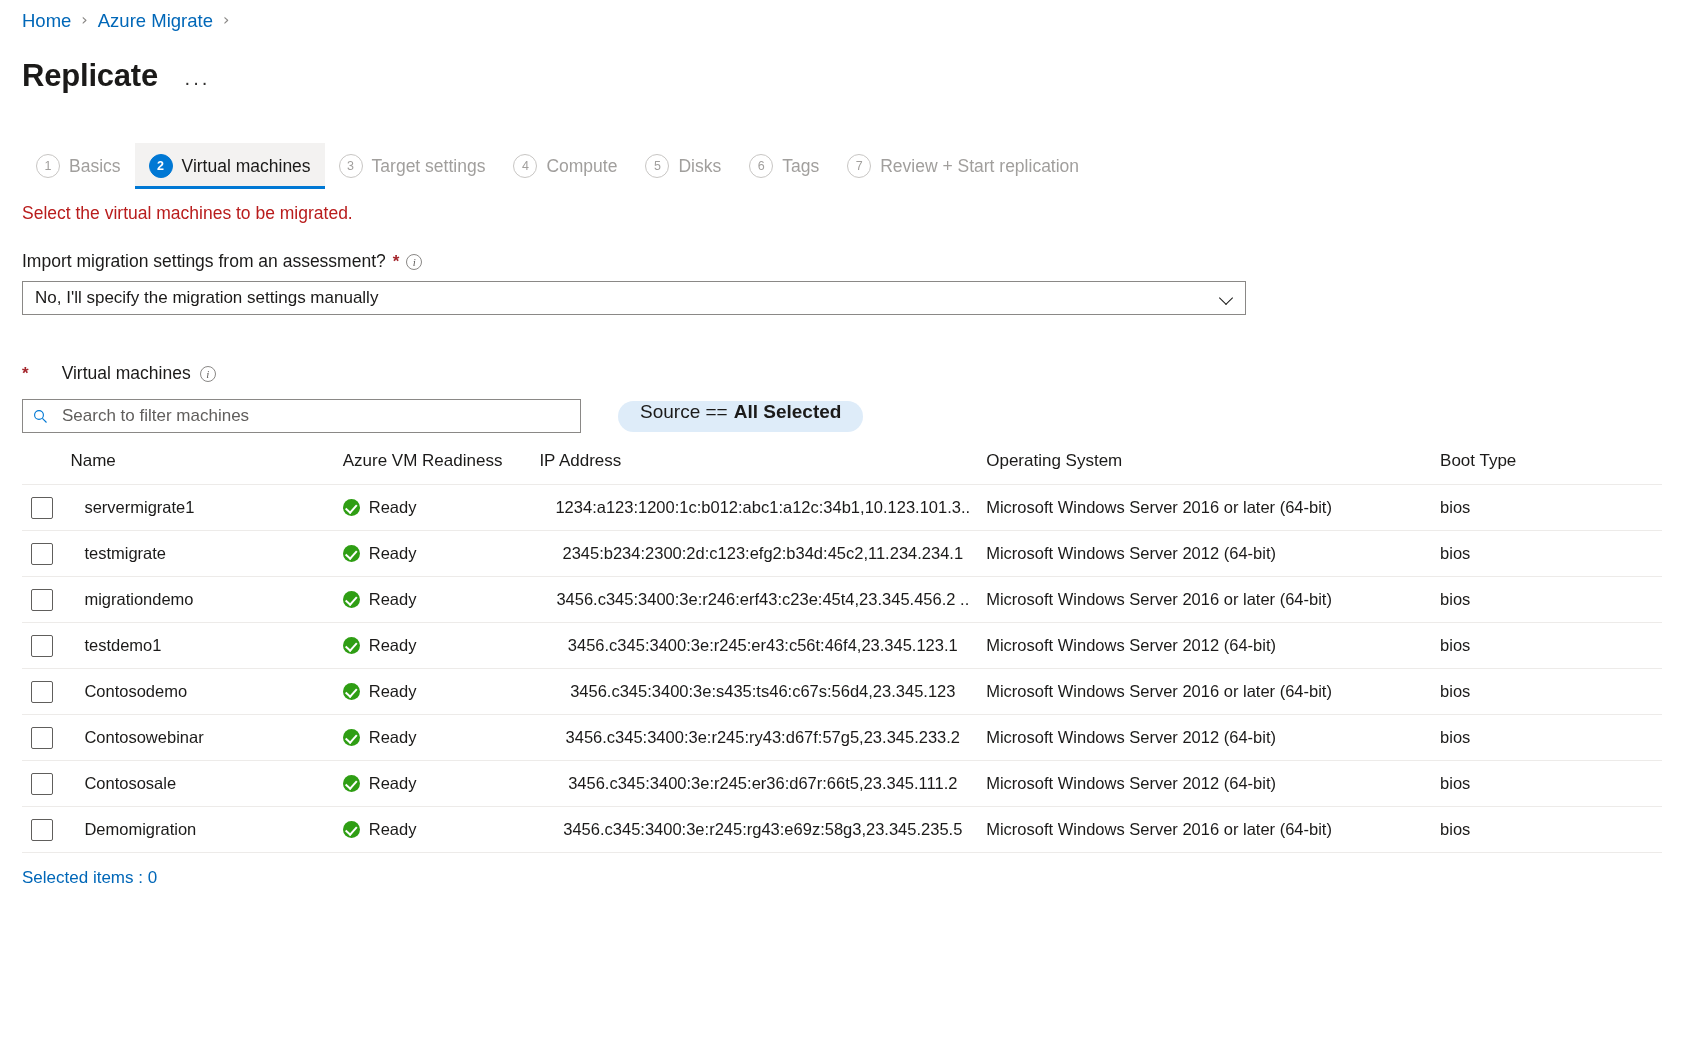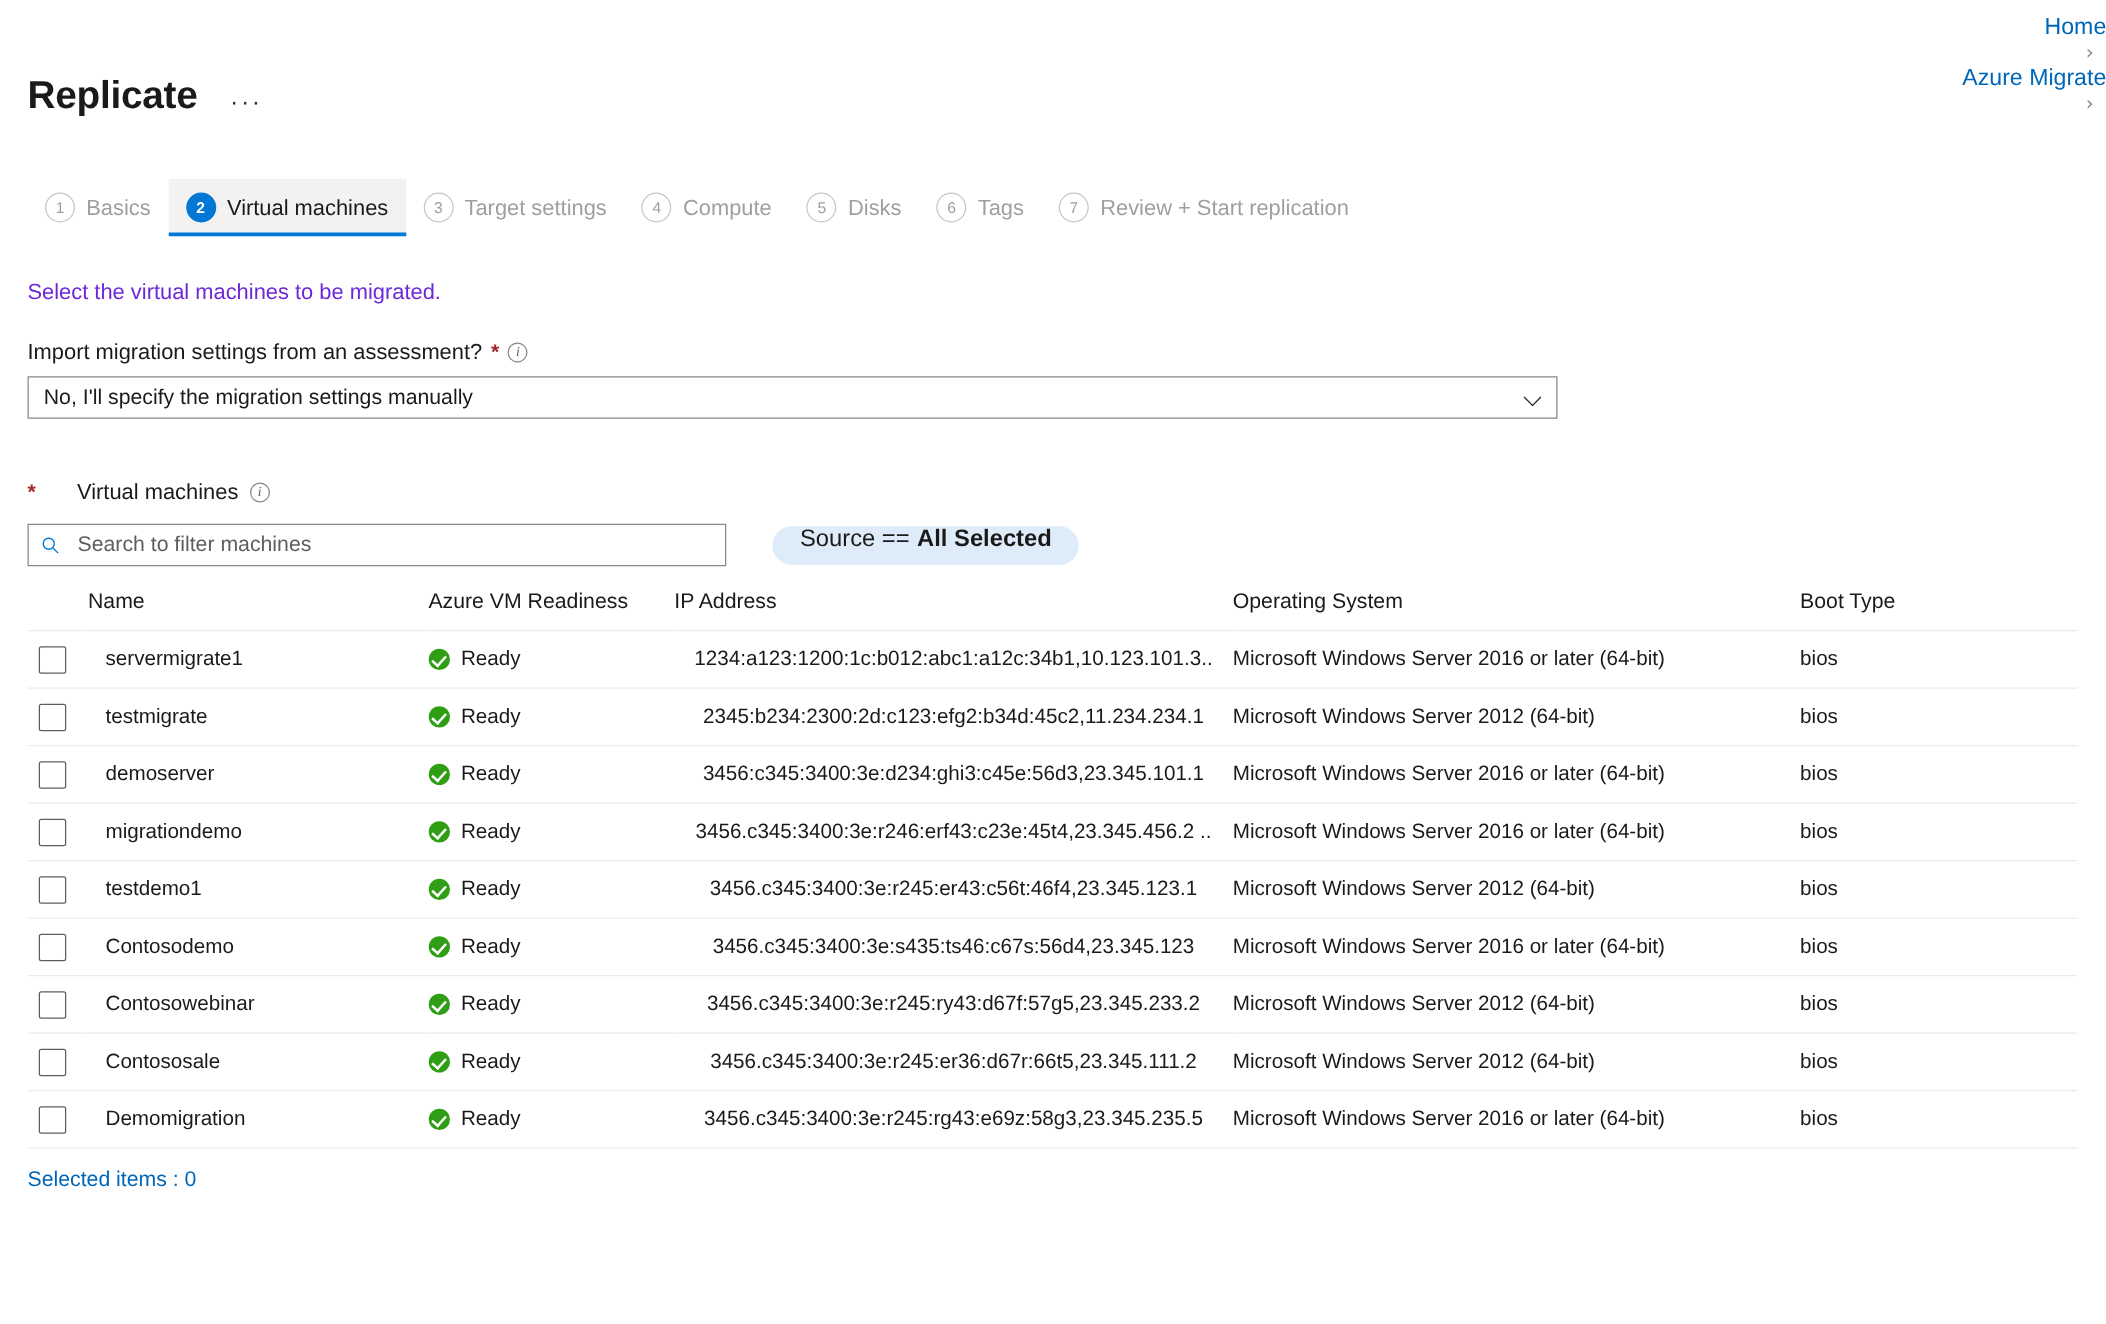--- a/index.html
+++ b/index.html
@@ -8,22 +8,22 @@
     width: 1685px; height: 1059px;
     background: #ffffff;
     font-family: "Liberation Sans", sans-serif;
     color: #1b1a19;
     overflow: hidden;
   }
   .page { position: relative; width: 1685px; height: 1059px; padding: 0 0 0 22px; }
 
   
   .breadcrumb {
-    display: flex; align-items: flex-end;
-    height: 44px; font-size: 18.5px; padding-top: 10px; flex-direction: column;
+    display: flex; align-items: flex-start;
+    height: 44px; font-size: 18.5px; padding-top: 10px;
   }
   .bc-link { color: #0067b8; cursor: pointer; }
   .bc-sep {
     color: #8a8886; margin: 0 10px; font-size: 16px;
     font-family: "DejaVu Sans", sans-serif;
   }
 
   
   .title-row { display: flex; align-items: flex-end; height: 46px; margin-top: 4px; }
   .page-title { font-size: 31px; font-weight: 600; letter-spacing: -0.2px; color: #1b1a19; }
@@ -48,21 +48,21 @@
   .tab.active { background: #f3f2f1; color: #1b1a19; font-weight: 400; }
   .tab.active .num {
     background: #0078d4; border-color: #0078d4; color: #ffffff; font-weight: 700;
   }
   .tab.active::after {
     content: ""; position: absolute; left: 0; right: 0; bottom: 0;
     height: 3px; background: #0078d4;
   }
 
   
-  .intro { font-size: 17.5px; color: #6d28d9; margin-top: 34px; }
+  .intro { font-size: 17.5px; color: #b91c1c; margin-top: 14px; }
 
   .field-label {
     display: flex; align-items: center; gap: 7px;
     font-size: 17.5px; margin-top: 27px; color: #1b1a19;
   }
   .req { color: #a4262c; font-size: 17px; font-weight: 700; line-height: 1; }
   .info-icon {
     width: 16px; height: 16px; border-radius: 50%;
     border: 1.3px solid #8a8886; color: #605e5c;
     font-size: 11px; font-style: italic;
@@ -287,35 +287,20 @@
             </div>
           </td>
           <td class="ip-cell">2345:b234:2300:2d:c123:efg2:b34d:45c2,11.234.234.1</td>
           <td class="os-cell">Microsoft Windows Server 2012 (64-bit)</td>
           <td>bios</td>
         </tr>
         <tr class="vm-row">
           <td>
             <div class="chkbox"></div>
           </td>
-          <td><span class="name-cell">demoserver</span></td>
-          <td>
-            <div class="ready-cell">
-              <span class="ok-icon"></span>
-              <span>Ready</span>
-            </div>
-          </td>
-          <td class="ip-cell">3456:c345:3400:3e:d234:ghi3:c45e:56d3,23.345.101.1</td>
-          <td class="os-cell">Microsoft Windows Server 2016 or later (64-bit)</td>
-          <td>bios</td>
-        </tr>
-        <tr class="vm-row">
-          <td>
-            <div class="chkbox"></div>
-          </td>
           <td><span class="name-cell">migrationdemo</span></td>
           <td>
             <div class="ready-cell">
               <span class="ok-icon"></span>
               <span>Ready</span>
             </div>
           </td>
           <td class="ip-cell">3456.c345:3400:3e:r246:erf43:c23e:45t4,23.345.456.2 ..</td>
           <td class="os-cell">Microsoft Windows Server 2016 or later (64-bit)</td>
           <td>bios</td>

